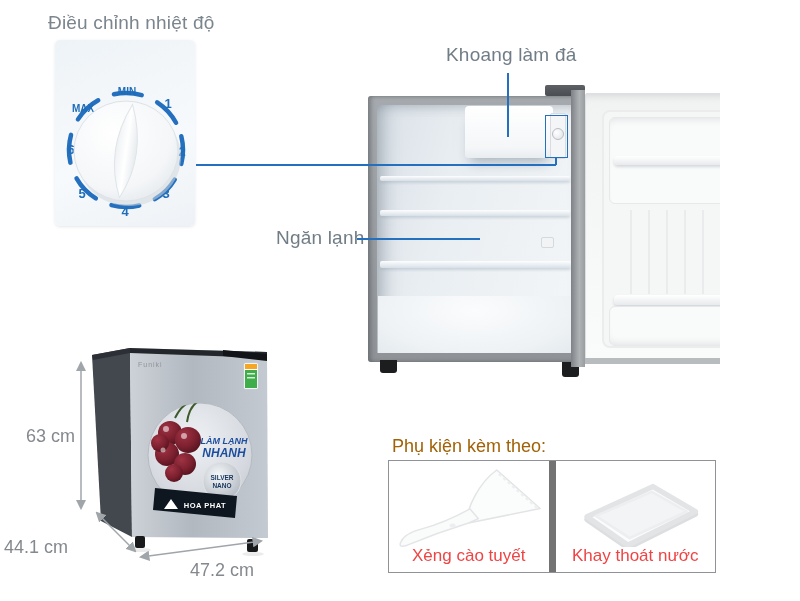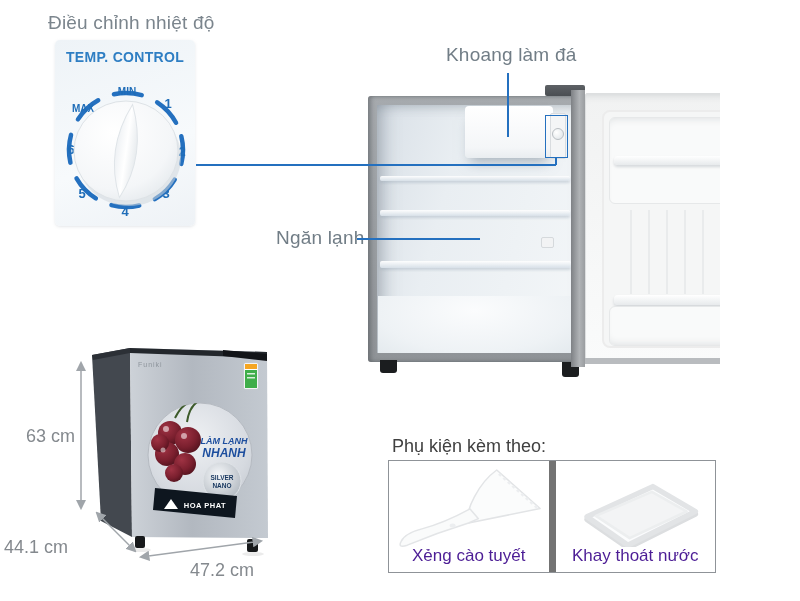--- a/index.html
+++ b/index.html
@@ -64,40 +64,39 @@
   .door-edge { position:absolute; left:779px; top:93px; width:11px; height:270px;
     background:linear-gradient(90deg,#d8dbdd,#9a9da0); border-left:1px solid #c4c7c9; }
   .door-bottom { position:absolute; left:585px; top:358px; width:205px; height:6px;
     background:#b9bcbf; }
 
   
   .dim-label { position:absolute; color:#84898e; font-size:18px; white-space:nowrap; }
   .product-svg, .dims-svg { position:absolute; }
 
   
-  .acc-title { position:absolute; left:392px; top:436px; color:#404040; font-size:18px; }
+  .acc-title { position:absolute; left:392px; top:436px; color:#a16207; font-size:18px; }
   .acc-box { position:absolute; left:388px; top:460px; width:328px; height:113px;
     border:1px solid #8f9398; display:flex; background:#fff; }
   .acc-cell { position:relative; flex:1; }
   .acc-cell + .acc-cell { border-left:7px solid #737373; }
   .acc-label { position:absolute; left:0; right:0; bottom:6px; text-align:center;
-    color:#4c1d95; font-size:17px; }
+    color:#ef4444; font-size:17px; }
   .acc-icon { position:absolute; left:50%; top:6px; transform:translateX(-50%); }
 
   svg text { font-family:"Liberation Sans","DejaVu Sans",sans-serif; }
 </style>
 </head>
 <body>
 
 <div class="stage">
 
   <div class="callout-label" style="left:48px; top:12px;">Điều chỉnh nhiệt độ</div>
 
   <div class="dial-panel">
-    <div class="dial-title">TEMP. CONTROL</div>
     <svg class="dial-svg" width="140" height="186" viewBox="0 0 140 186">
       <defs>
         <radialGradient id="knobGrad" cx="38%" cy="32%" r="80%">
           <stop offset="0%" stop-color="#ffffff"></stop>
           <stop offset="70%" stop-color="#f4f6f8"></stop>
           <stop offset="100%" stop-color="#e2e7eb"></stop>
         </radialGradient>
         <linearGradient id="gripGrad" x1="0" y1="0" x2="1" y2="0">
           <stop offset="0%" stop-color="#eef1f4"></stop>
           <stop offset="50%" stop-color="#ffffff"></stop>

